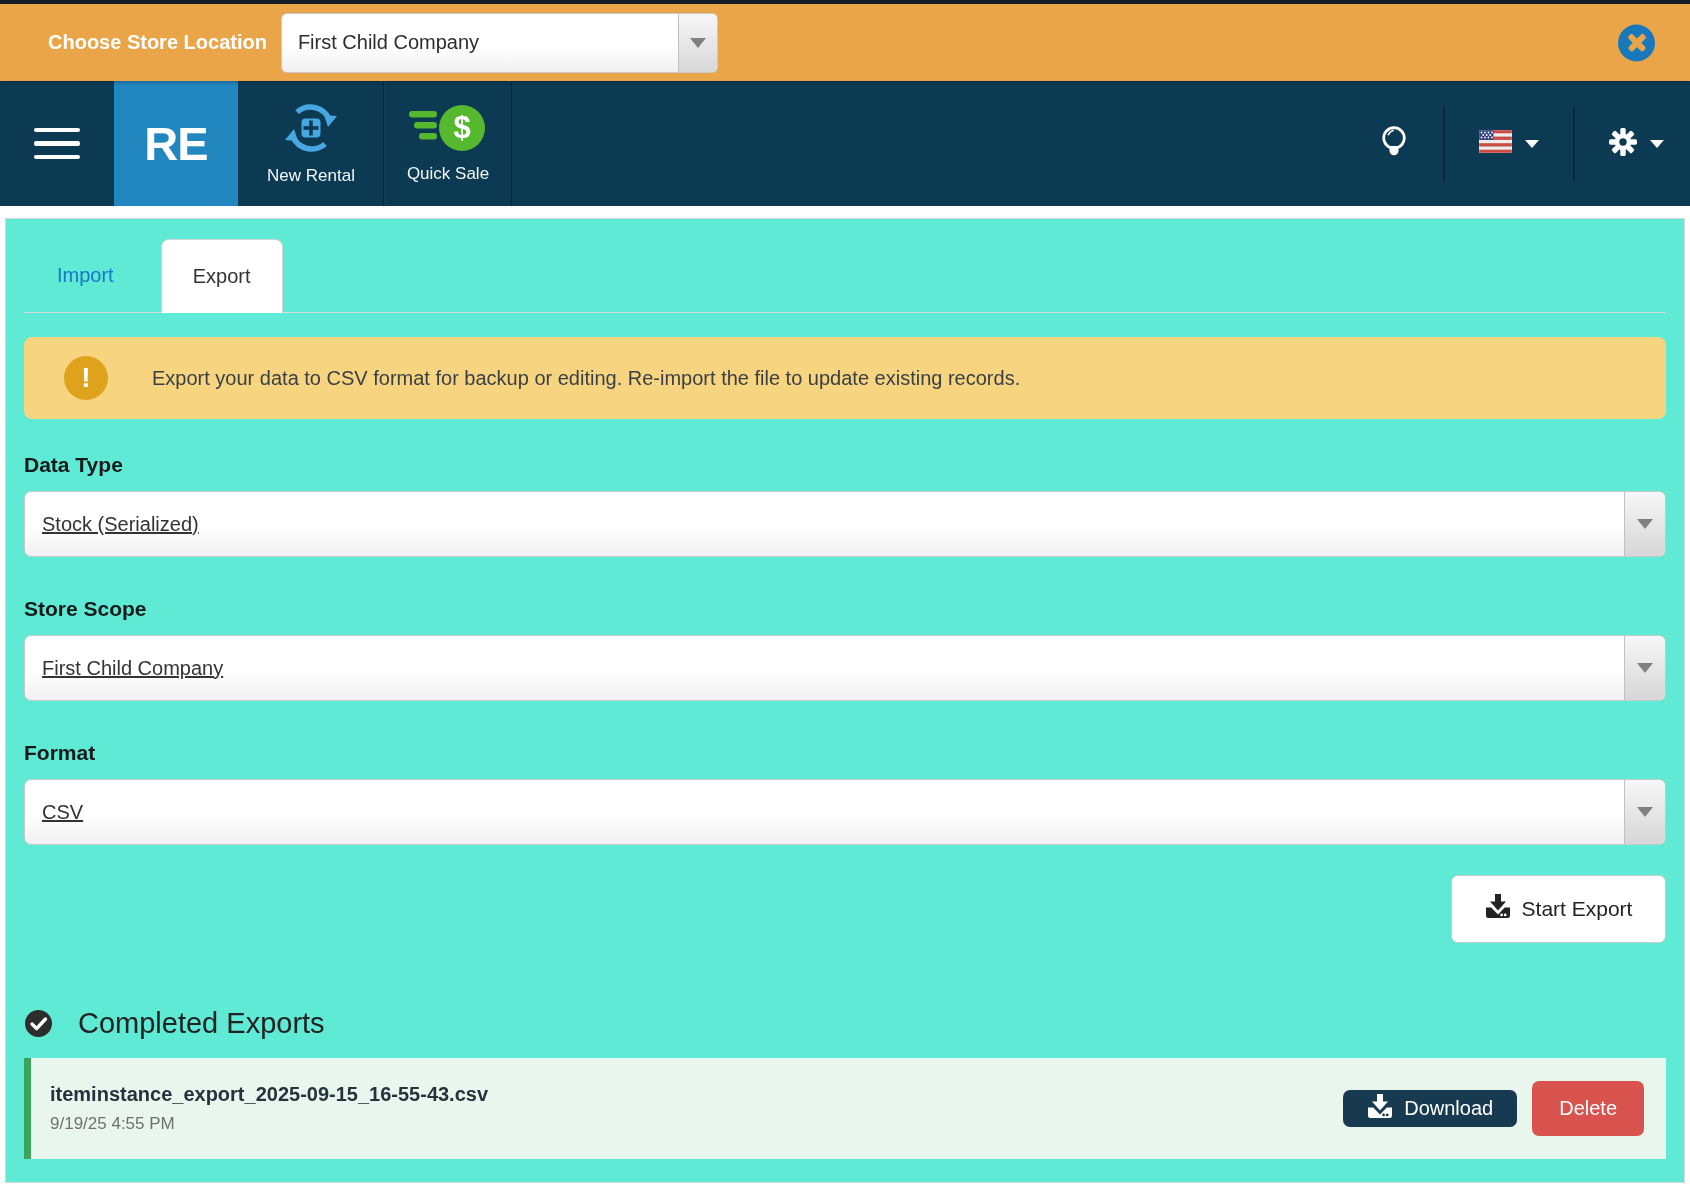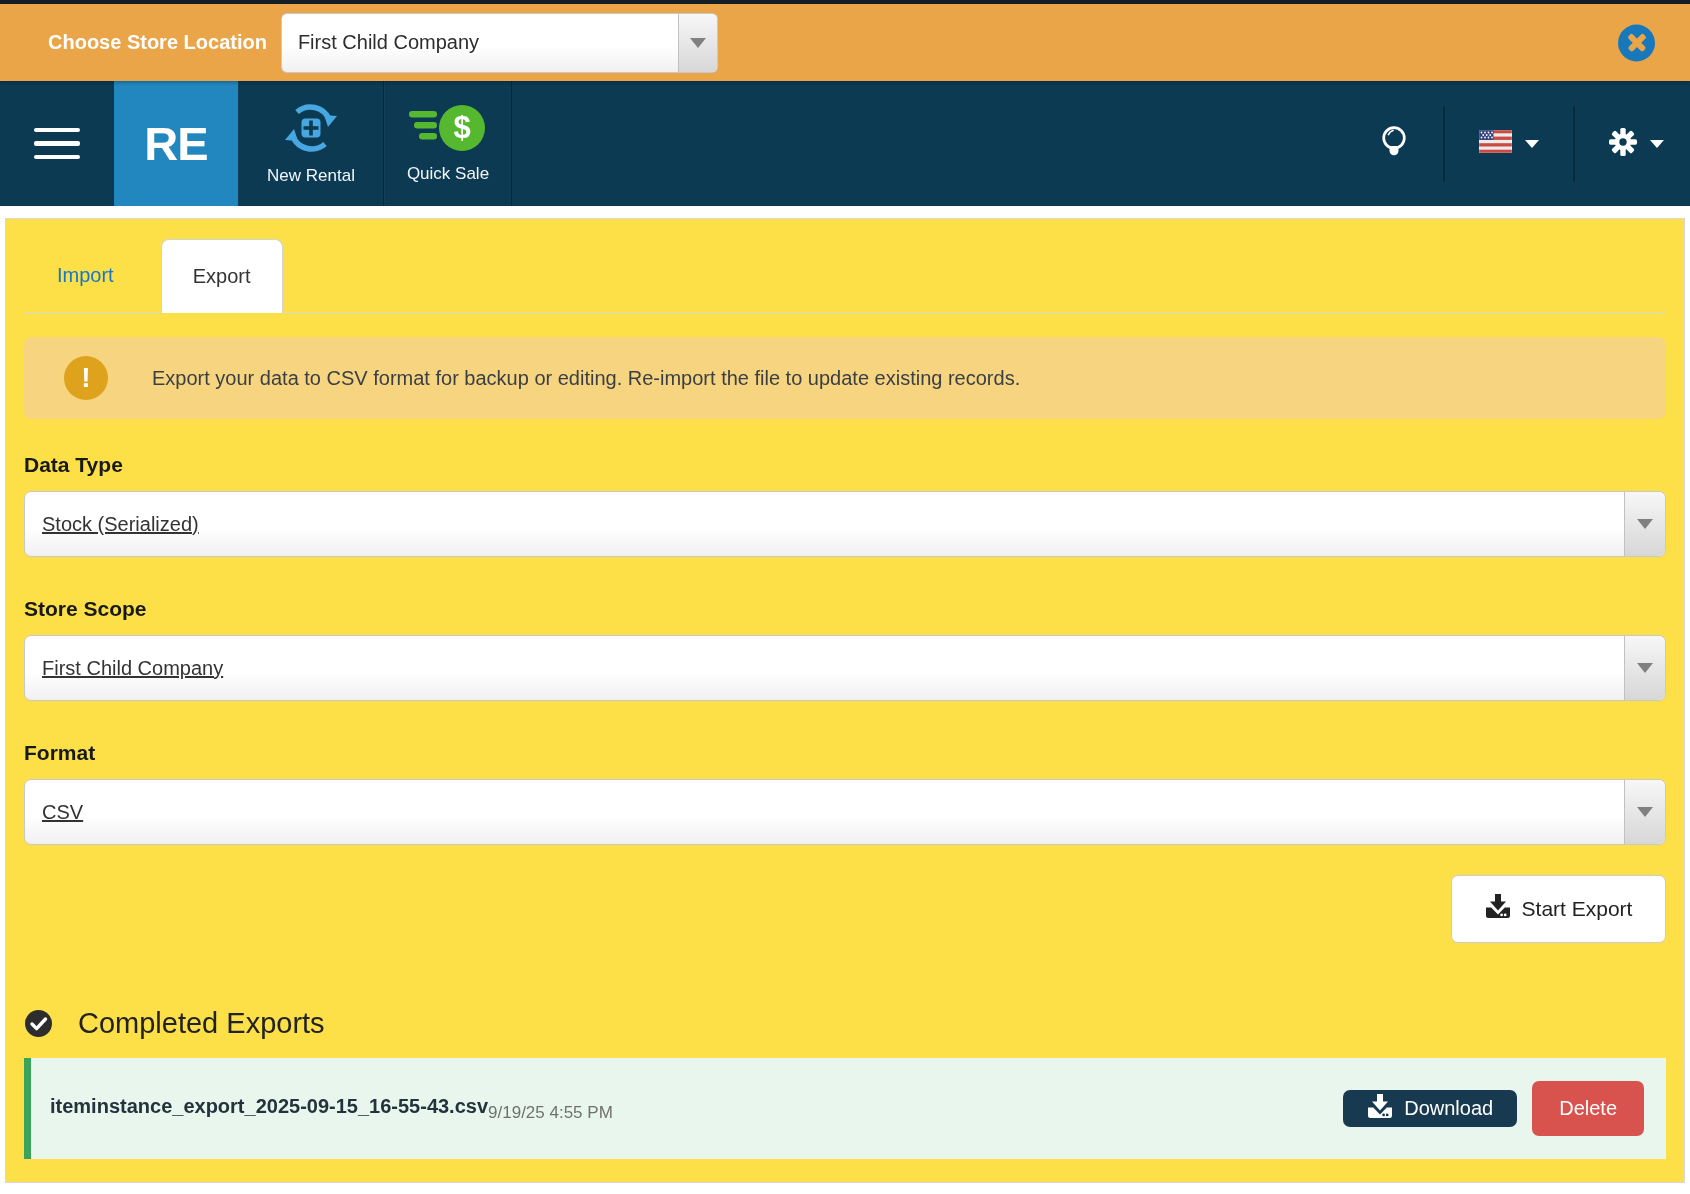--- a/index.html
+++ b/index.html
@@ -45,21 +45,21 @@
   .nav-item.nr { width:146px; }
   .nav-item.qs { width:128px; }
   .nav-spacer { flex:1; }
   .nav-right { display:flex; align-items:center; padding-right:16px; }
   .icon-btn { display:flex; align-items:center; cursor:pointer; padding:0 10px; }
   .vsep { width:2px; height:76px; background:#082a3d; margin:0 24px; }
   .caret { width:0; height:0; border-left:7px solid transparent;
     border-right:7px solid transparent; border-top:8px solid #fff; margin-left:13px; }
 
   
-  .panel { margin:12px 5px 0 5px; border:1px solid #d8d8d8; background:#fde047;
+  .panel { margin:12px 5px 0 5px; border:1px solid #d8d8d8; background:#5eead4;
     height:965px; padding:20px 18px 0 18px; }
 
   .tabs { display:flex; align-items:flex-end; border-bottom:1px solid #d8d8d8; }
   .tab { height:73px; display:flex; align-items:center; padding:0 33px;
     font-size:20px; cursor:pointer; }
   .tab.inactive { color:#1677C8; }
   .tab.active { height:74px; margin-bottom:-1px; margin-left:14px; background:#fff;
     color:#333; border:1px solid #d3d3d3; border-bottom:none;
     border-radius:8px 8px 0 0; padding:0 31px; }
 
@@ -82,21 +82,21 @@
     border:1px solid #ccc; border-radius:7px; background:#fff; color:#222;
     font-size:21px; display:inline-flex; align-items:center; justify-content:center;
     gap:11px; cursor:pointer; --dotc:#fff; }
 
   .completed-head { margin-top:64px; display:flex; align-items:center; gap:25px;
     font-size:29px; color:#222; }
 
   .export-item { margin-top:18px; height:101px; background:#E9F6EE;
     border-left:7px solid #3BA45C; display:flex; align-items:center;
     padding:0 22px 0 19px; }
-  .file-info { display:flex; flex-direction:row; }
+  .file-info { display:flex; flex-direction:column; }
   .file-name { font-weight:bold; font-size:20px; color:#24323c; }
   .file-time { font-size:17px; color:#707070; margin-top:8px; }
   .item-spacer { flex:1; }
   .btn-download { height:37px; padding:0 24px; background:#173A51; color:#fff;
     border:none; border-radius:7px; font-size:20px; display:inline-flex;
     align-items:center; gap:11px; cursor:pointer; --dotc:#173A51; }
   .btn-delete { height:55px; padding:0 27px; background:#D8524E; color:#fff;
     border:none; border-radius:7px; font-size:20px; margin-left:15px; cursor:pointer; }
 </style>
 </head>

